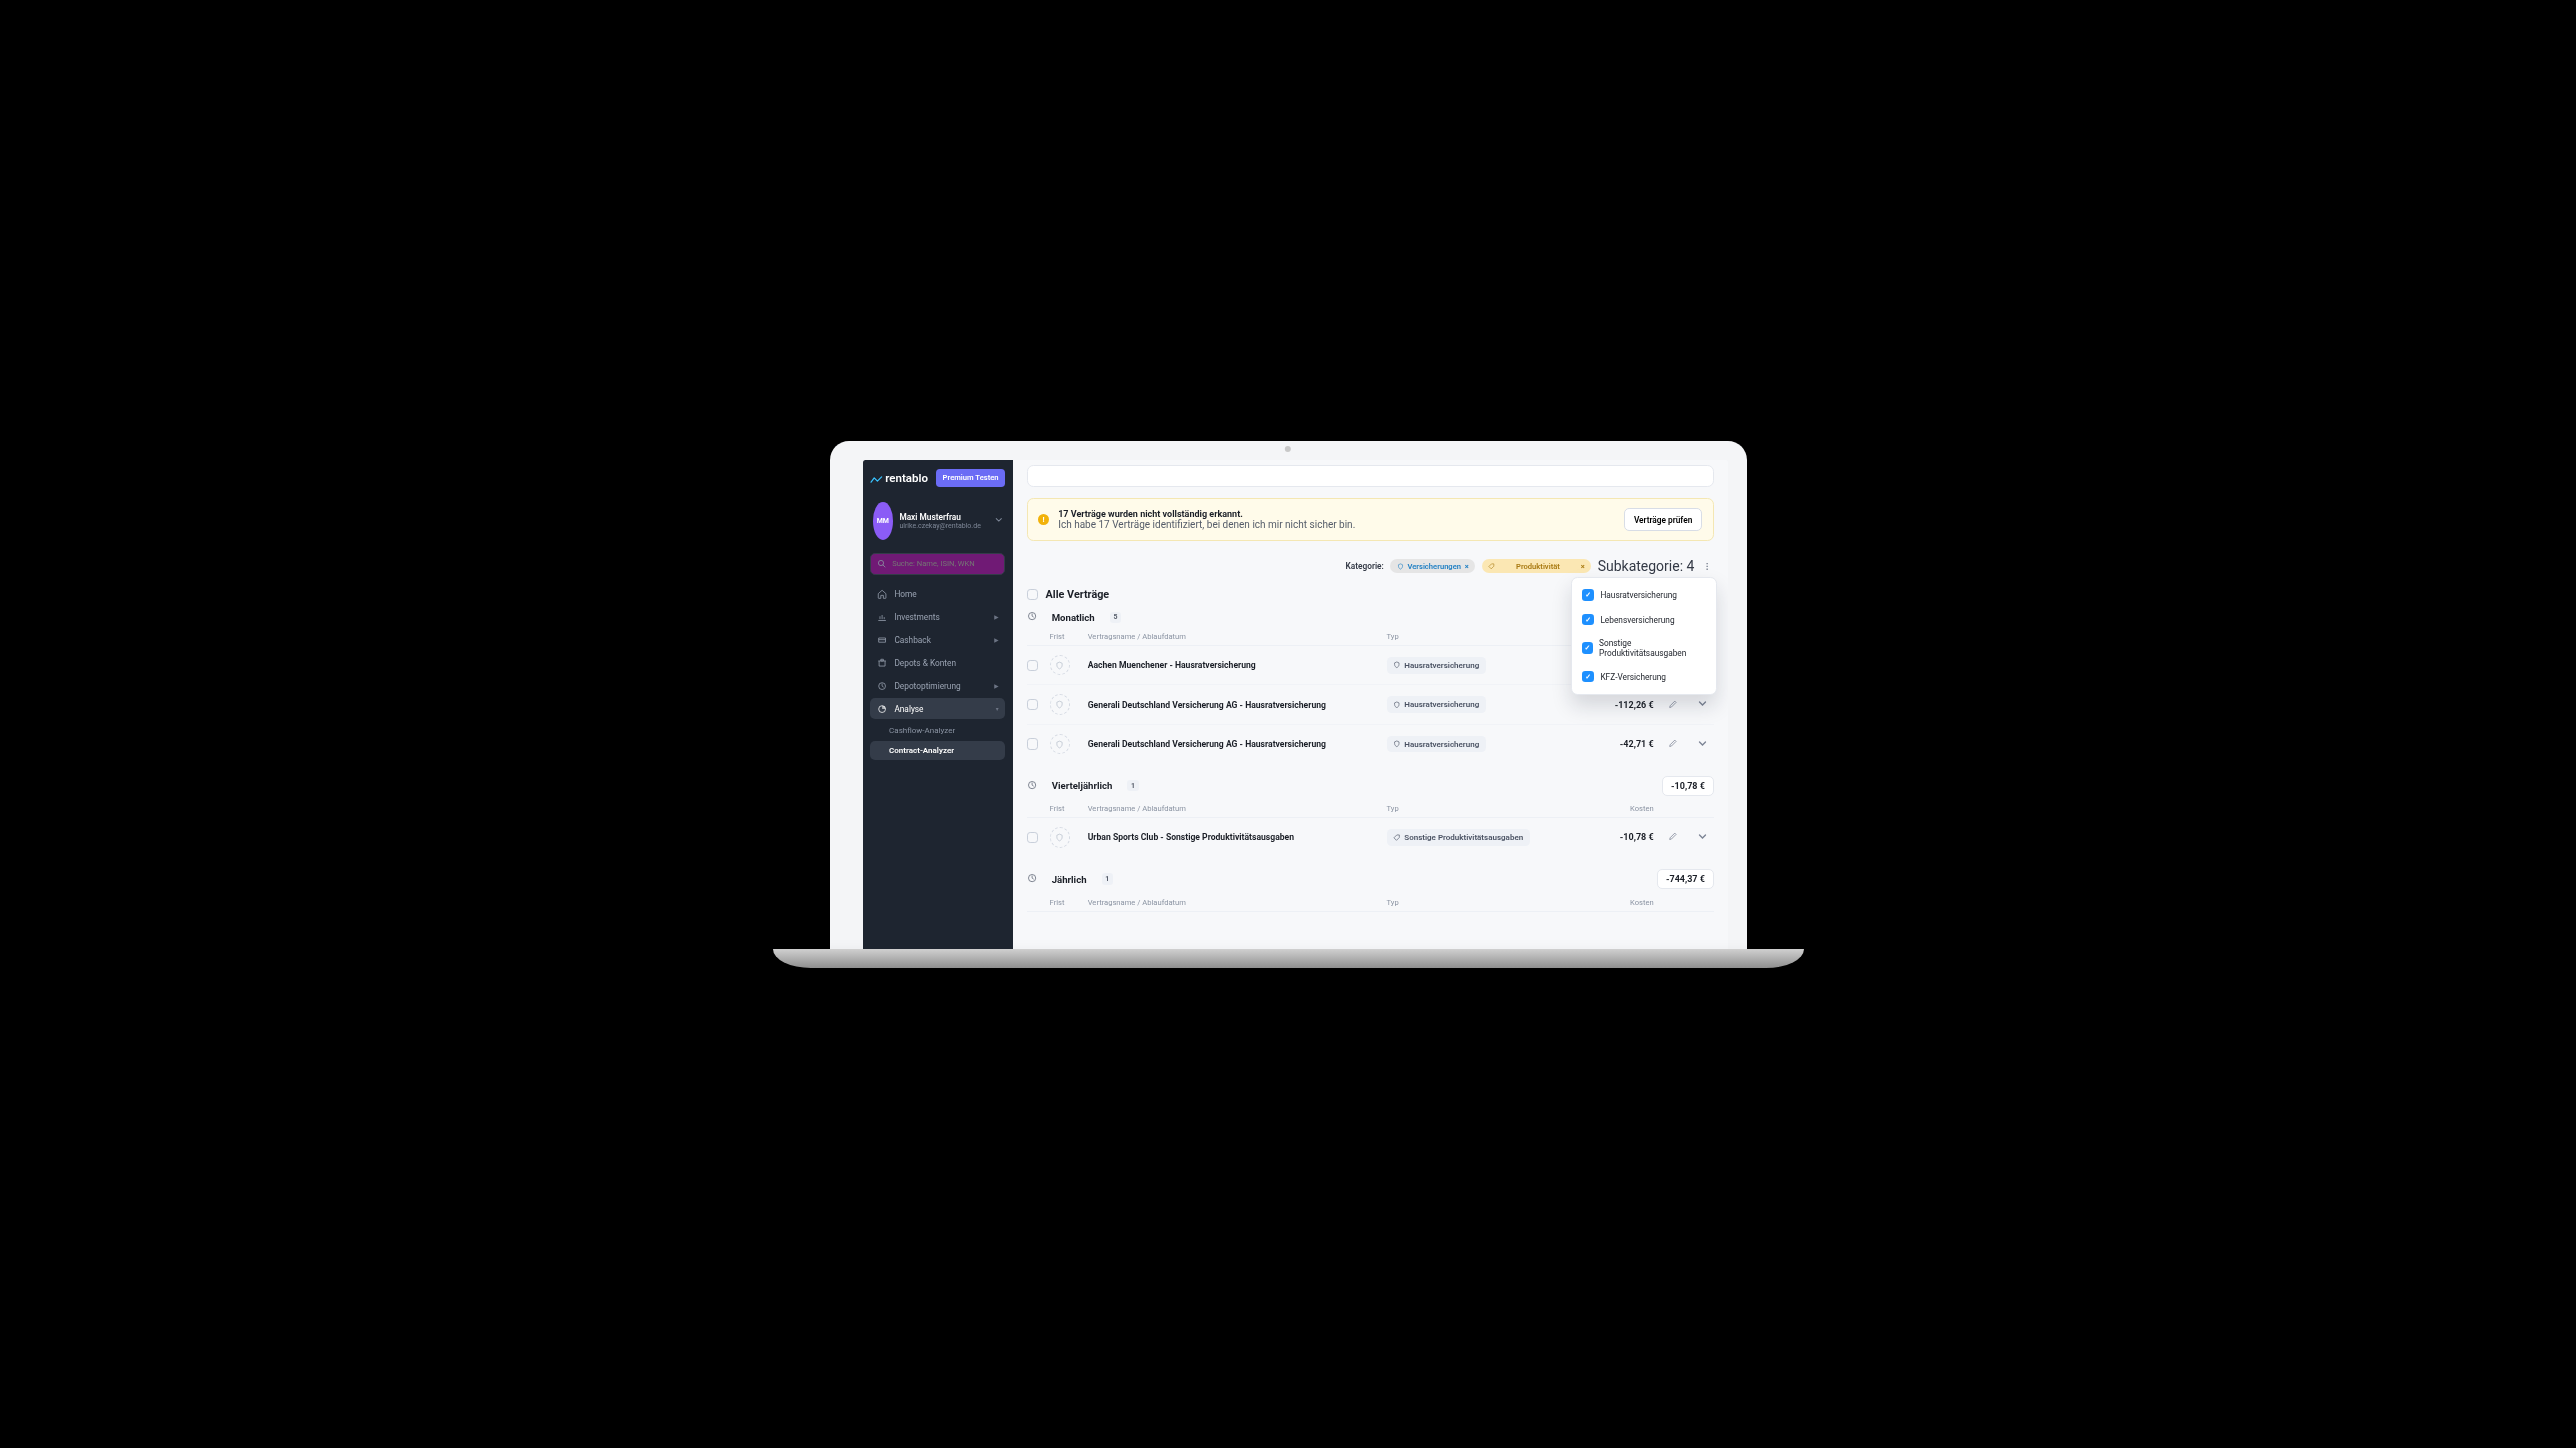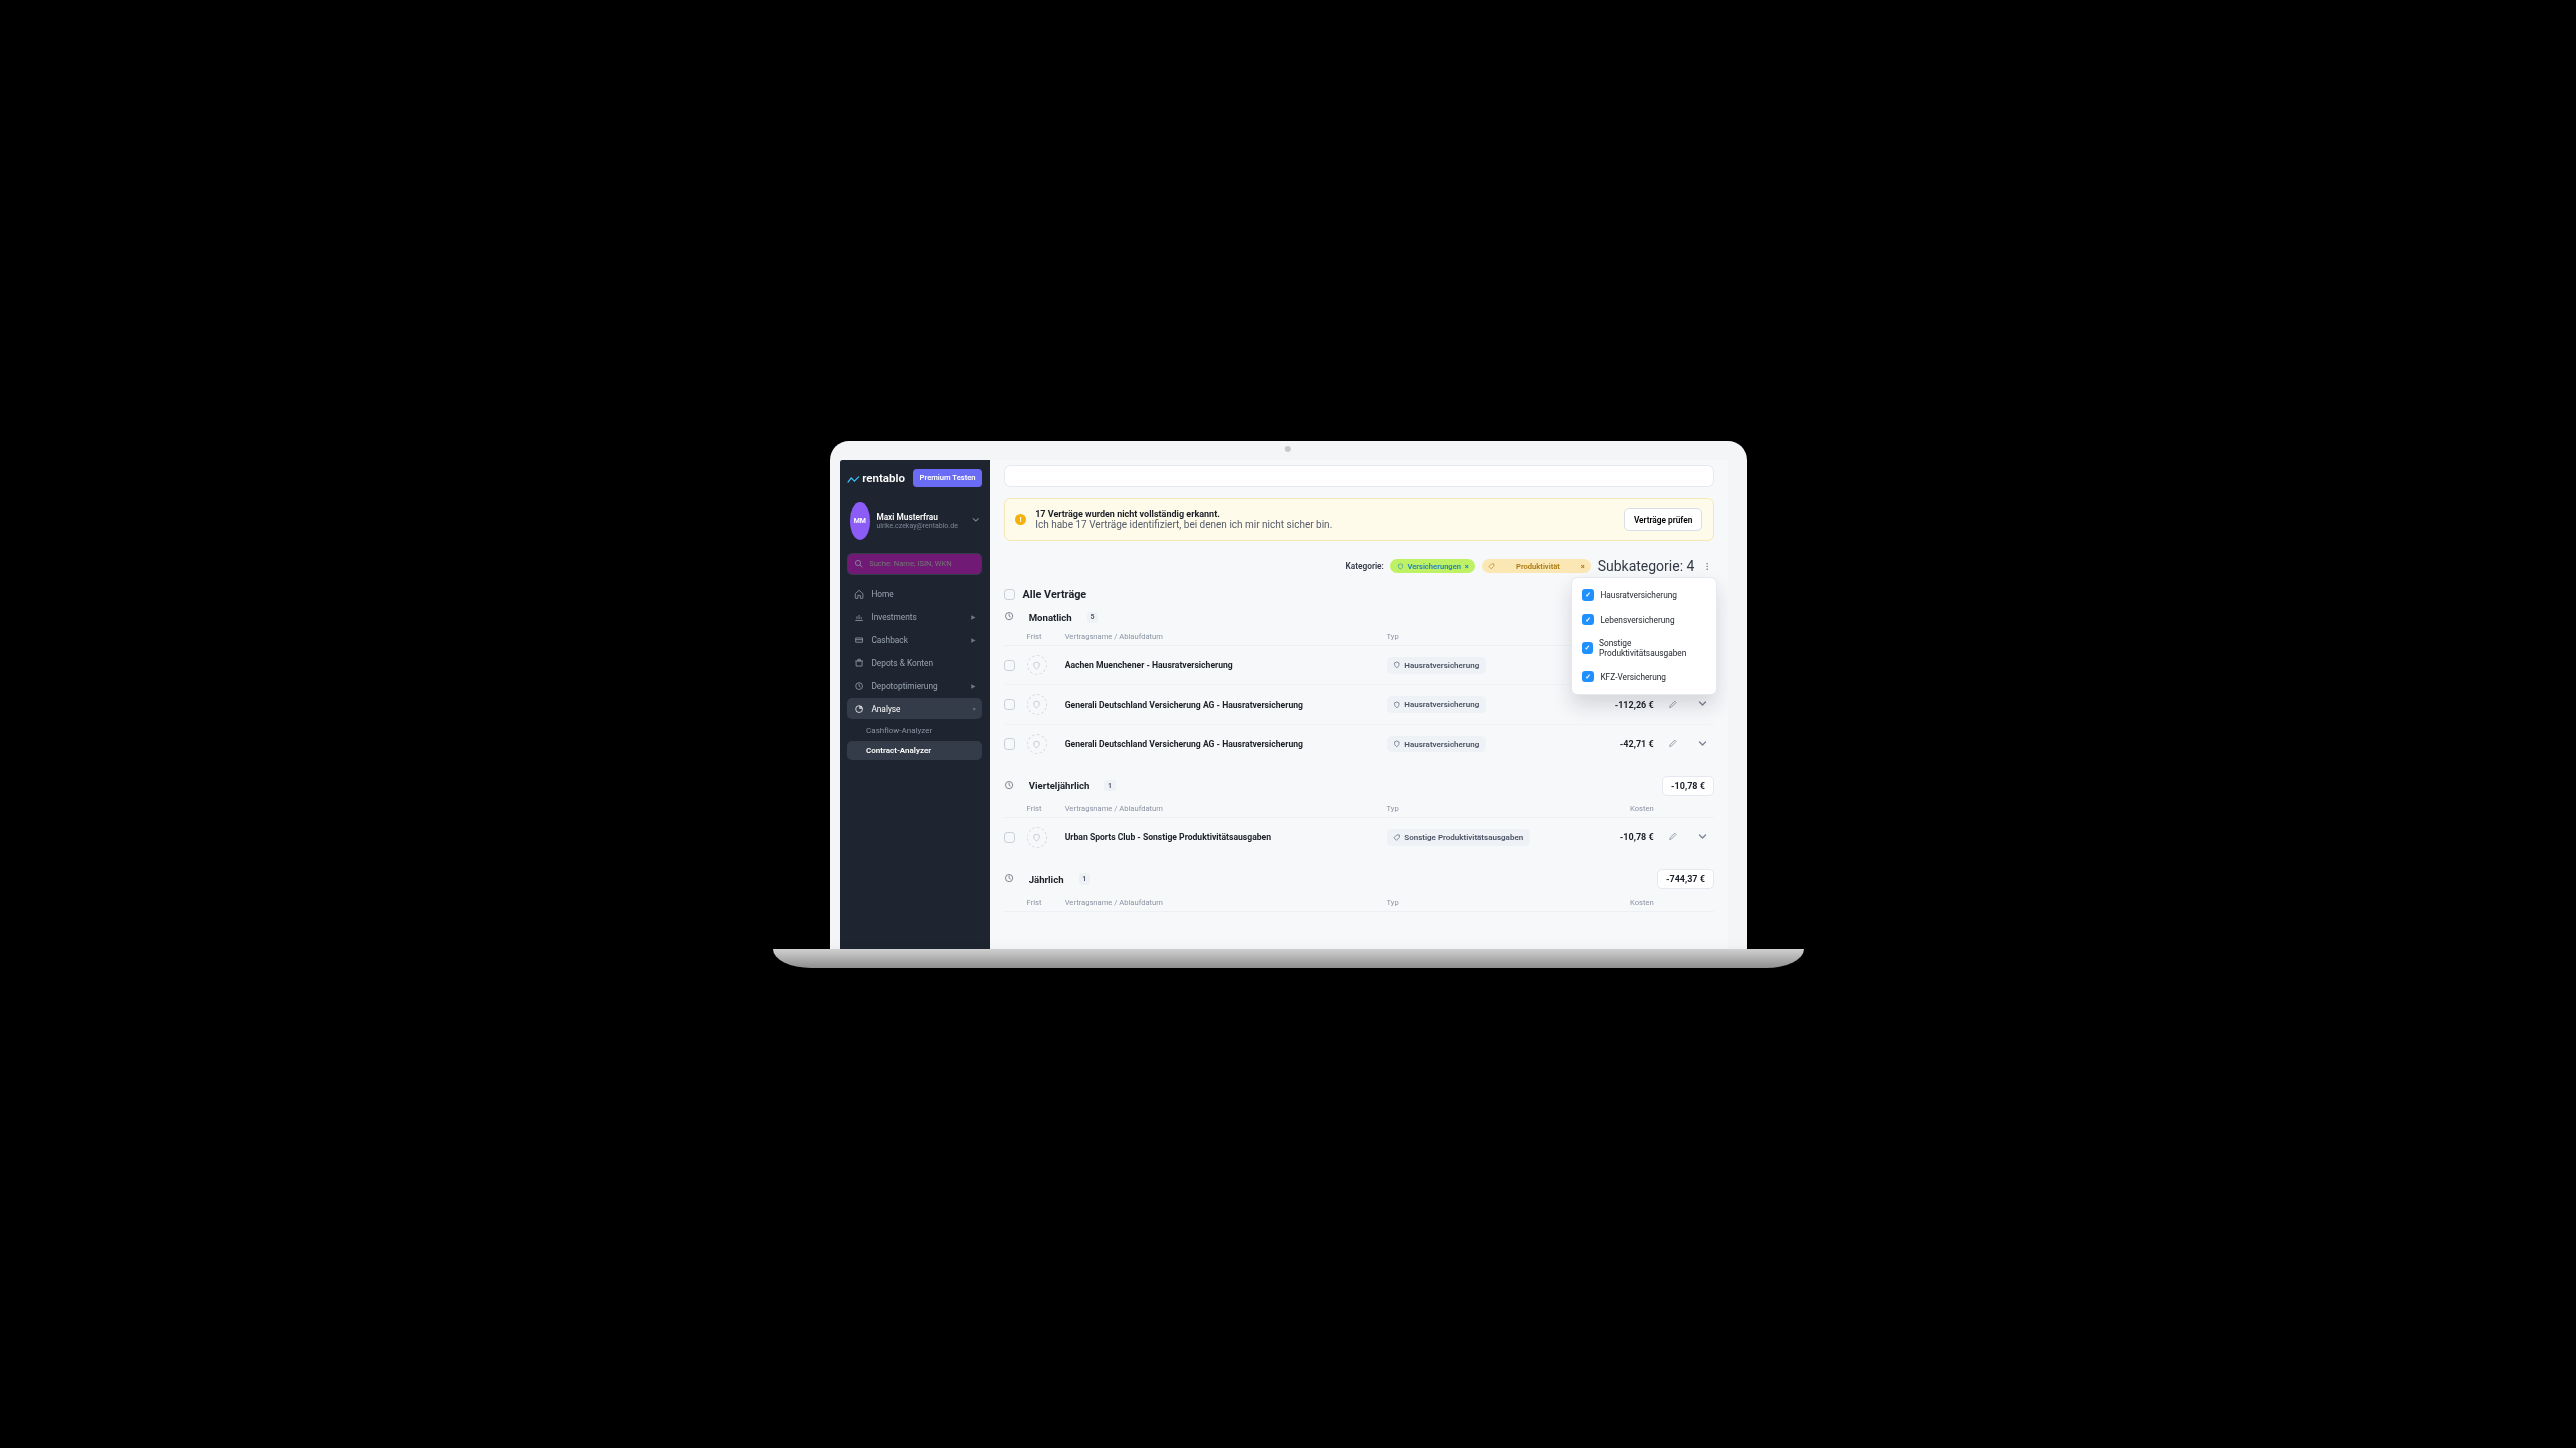--- a/index.html
+++ b/index.html
@@ -1,18 +1,18 @@
 <!DOCTYPE html>
 <html style="font-size:10.2px"><head>
 <meta charset="utf-8">
 <style>
   * { box-sizing: border-box; margin: 0; padding: 0; font-family: -apple-system, BlinkMacSystemFont, "Segoe UI", Roboto, Helvetica, Arial, sans-serif; }
   body { background: #000; display:flex; align-items:center; justify-content:center; min-height:100vh; padding:25.5px 12.7px 76px; }
   
-  .laptop { width: 917px; background:#f4f5f7; border-radius:19px 19px 6.4px 6.4px; padding:19px 19px 0 10px; position:relative; box-shadow:0 25.5px 38px -12.7px rgba(0,0,0,.5); }
+  .laptop { width: 917px; background:#f4f5f7; border-radius:19px 19px 6.4px 6.4px; padding:19px 19px 0 33px; position:relative; box-shadow:0 25.5px 38px -12.7px rgba(0,0,0,.5); }
   .laptop::after { content:""; position:absolute; left:-57px; right:-57px; bottom:-11.5px; height:19px; background:linear-gradient(#d0d0d0,#8f8f8f); border-radius:0 0 38px 38px / 0 0 19px 19px; box-shadow:0 19px 25.5px rgba(0,0,0,.4);}
   .notch { position:absolute; top:5.1px; left:50%; transform:translateX(-50%); width:6.4px; height:6.4px; border-radius:50%; background:#c8c8c8;}
   .screen { display:flex; height:497px; overflow:hidden; border-radius:2.5px; }
 
   
   .sidebar { width:150px; background:#1e2530; color:#a7b0bf; display:flex; flex-direction:column; padding:9px 7.6px; font-size:8.3px; }
   .brand-row { display:flex; align-items:center; justify-content:space-between; margin-bottom:11.5px; }
   .brand { font-weight:600; color:#fff; font-size:11.5px; display:flex; align-items:center; gap:2.5px;}
   .brand svg { margin-bottom:-2.5px;}
   .premium-btn { background:#6b6cf5; color:#fff; border:none; border-radius:3.8px; padding:4.5px 6.4px; font-size:7.6px; font-weight:600; cursor:pointer;}
@@ -36,21 +36,21 @@
   .ghost-card { height:21.7px; background:#fff; border:0.6px solid #e5e8ee; border-radius:6.4px; margin-bottom:11.5px;}
   .alert { display:flex; align-items:center; gap:9px; background:#fffbea; border:0.6px solid #f4e7b3; border-radius:6.4px; padding:9px 10.2px; margin-bottom:16.6px;}
   .alert-dot { width:11.5px; height:11.5px; border-radius:50%; background:#f2b20a; color:#fff; font-size:7.6px; font-weight:700; display:flex;align-items:center;justify-content:center;}
   .alert-title { font-weight:700; font-size:9px; color:#1b1f27;}
   .alert-sub { font-size:10px; color:#555c69;}
   .alert-btn { margin-left:auto; background:#fff; border:0.6px solid #d8dde6; border-radius:5.1px; padding:5.7px 9px; font-size:8.3px; font-weight:600; cursor:pointer;}
 
   .filters-row { display:flex; align-items:center; gap:6.4px; justify-content:flex-end; font-size:8.3px; color:#343a46; margin-bottom:14px; position:relative;}
   .filters-row .lbl { font-weight:600;}
   .chip { display:inline-flex; align-items:center; gap:3.8px; padding:2.5px 6.4px; border-radius:9px; font-size:7.6px; font-weight:600;}
-  .chip.blue { background:#bef264; color:#1e7fc4;}
+  .chip.blue { background:#e5e5e5; color:#1e7fc4;}
   .chip.yellow { background:#fbe7b3; color:#a97a12;gap:21px;}
   .chip .x { font-weight:700; cursor:pointer;}
   .subcat { color:#343a46; font-size:14px;text-align:right;}
   .kebab { width:12.7px; text-align:center; color:#6c7484; cursor:pointer; font-weight:700;}
   .filter-popover { position:absolute; top:19px; right:-3.8px; width:146px; background:#fff; border:0.6px solid #e5e8ee; border-radius:6.4px; box-shadow:0 10.2px 20.4px rgba(20,30,50,.15); padding:5.1px 0; z-index:10;}
   .pop-item { display:flex; align-items:center; gap:6.4px; padding:6.4px 10.2px; font-size:8.3px; color:#1b1f27; cursor:pointer;}
   .pop-check { width:11.5px; height:11.5px; border-radius:3.2px; background:#1e90ff; display:flex; align-items:center; justify-content:center; color:#fff; font-size:7px; font-weight:700;}
 
   .section-head { display:flex; align-items:center; gap:7.6px; font-size:10.8px; font-weight:700; color:#1b1f27; margin-bottom:10.2px;}
   .round-check { width:11.5px; height:11.5px; border:1px solid #c8cfda; border-radius:3.2px;}

